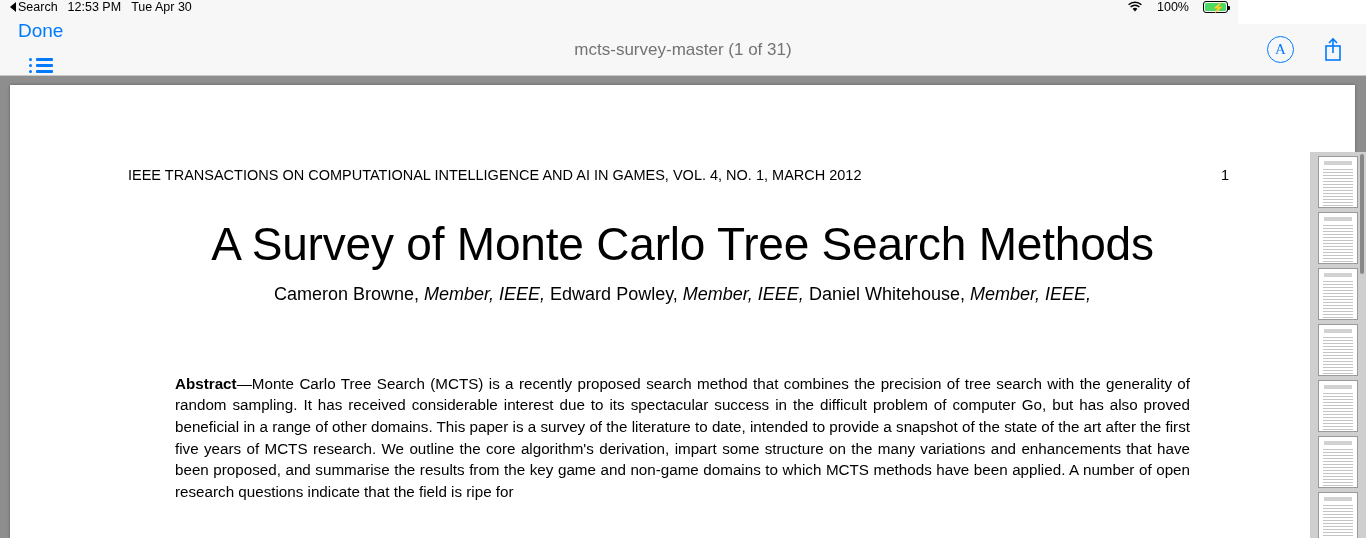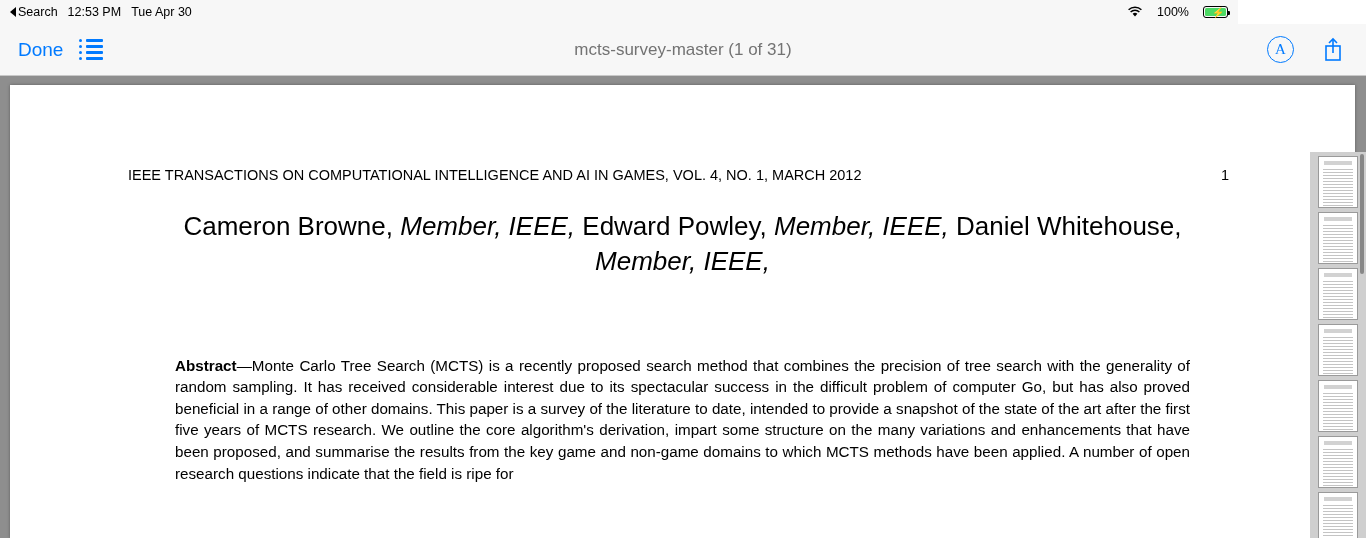--- a/index.html
+++ b/index.html
@@ -8,21 +8,21 @@
     overflow: hidden;
     font-family: "Liberation Sans", sans-serif;
     background: #ffffff;
   }
   #app { position: relative; width: 1366px; height: 538px; background: #ffffff; }
 
   
   .statusbar {
     position: absolute; top: 0; left: 0; width: 1238px; height: 24px;
     background: #f7f7f7;
-    display: flex; align-items: center;
+    display: flex; align-items: flex-start;
     font-size: 13px; color: #000;
   }
   .status-left { display: flex; align-items: center; padding-left: 10px; gap: 10px; }
   .back-chevron {
     width: 0; height: 0;
     border-top: 5px solid transparent;
     border-bottom: 5px solid transparent;
     border-right: 6px solid #000;
     display: inline-block;
     margin-right: 2px;
@@ -51,21 +51,21 @@
     position: absolute; left: 8px; top: 0px; font-size: 10px; color: #000; line-height: 12px;
   }
 
   
   .toolbar {
     position: absolute; top: 24px; left: 0; width: 1366px; height: 52px;
     background: #f7f7f7;
     border-bottom: 1px solid #c8c8c8;
     display: flex; align-items: center;
   }
-  .tb-left { display: flex; align-items: center; gap: 16px; padding-left: 18px; }
+  .tb-left { display: flex; align-items: center; gap: 16px; padding-left: 18px; flex-direction: column; }
   .done-btn { font-size: 19px; color: #007aff; }
   .list-icon { display: flex; flex-direction: column; gap: 3px; width: 24px; }
   .list-icon .row { display: flex; align-items: center; gap: 4px; }
   .list-icon .dot { width: 3px; height: 3px; background: #007aff; border-radius: 50%; }
   .list-icon .bar { height: 2.5px; background: #007aff; flex: 1; border-radius: 1px; }
   .tb-title {
     position: absolute; left: 0; width: 1366px; text-align: center;
     font-size: 17px; color: #737373; pointer-events: none;
   }
   .tb-right {
@@ -95,22 +95,22 @@
     display: flex; justify-content: space-between; align-items: baseline;
     padding-top: 64px;
     font-size: 14.5px; color: #000;
   }
   .journal-header .pagenum { font-size: 14.5px; padding-right: 8px;}
   .paper-title {
     text-align: center; font-size: 46px; font-weight: 400;
     margin-top: 34px; letter-spacing: -0.2px; color: #000;
   }
   .authors {
-    text-align: center; font-size: 26px; line-height: 1.33;
-    margin-top: 26px; color: #000;
+    text-align: center; font-size: 18px; line-height: 1.33;
+    margin-top: 12px; color: #000;
     padding: 0 10px;
   }
   .authors i { font-style: italic; }
   .abstract {
     margin-top: 42px; font-size: 15.2px; line-height: 1.42;
     text-align: justify; color: #000;
     padding: 0 47px;
   }
   .abstract b { font-weight: bold; }
 
@@ -203,20 +203,21 @@
     </div>
   </div>
 
   <div class="doc-area">
     <div class="page">
       <div class="page-inner">
         <div class="journal-header">
           <span>IEEE TRANSACTIONS ON COMPUTATIONAL INTELLIGENCE AND AI IN GAMES, VOL. 4, NO. 1, MARCH 2012</span>
           <span class="pagenum">1</span>
         </div>
+        <div class="paper-title">A Survey of Monte Carlo Tree Search Methods</div>
         <div class="authors">
           <span><span>Cameron Browne, </span><i>Member, IEEE,</i><span> Edward Powley, </span><i>Member, IEEE,</i><span> Daniel Whitehouse, </span><i>Member, IEEE,</i></span><br>
           <br>
         </div>
         <div class="abstract">
           <b>Abstract</b><span>—Monte Carlo Tree Search (MCTS) is a recently proposed search method that combines the precision of tree search with the generality of random sampling. It has received considerable interest due to its spectacular success in the difficult problem of computer Go, but has also proved beneficial in a range of other domains. This paper is a survey of the literature to date, intended to provide a snapshot of the state of the art after the first five years of MCTS research. We outline the core algorithm's derivation, impart some structure on the many variations and enhancements that have been proposed, and summarise the results from the key game and non-game domains to which MCTS methods have been applied. A number of open research questions indicate that the field is ripe for</span>
         </div>
       </div>
     </div>
 

